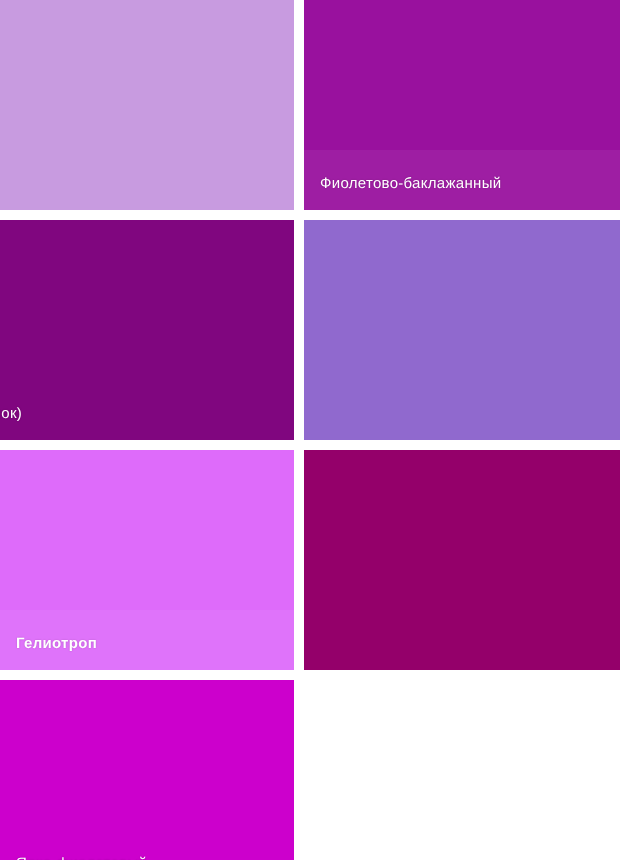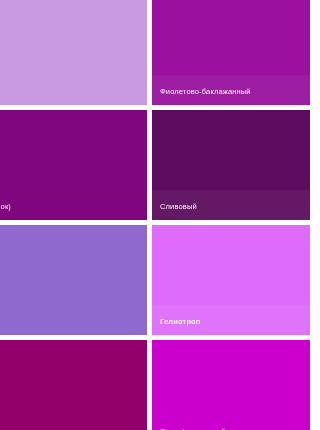--- a/index.html
+++ b/index.html
@@ -79,23 +79,20 @@
   </div>
 
   <div class="swatch col-right has-band" style="background-color: rgb(153, 17, 158);">
     <span class="swatch-label">Фиолетово-баклажанный</span>
   </div>
 
   <div class="swatch col-left" style="background-color: rgb(128, 6, 127);">
     <span class="swatch-label">ый (оттенок)</span>
   </div>
 
-  <div class="swatch col-right has-band" style="background-color: rgb(92, 11, 94);">
-    <span class="swatch-label">Сливовый</span>
-  </div>
 
   <div class="swatch col-left" style="background-color: rgb(144, 105, 206);">
     
   </div>
 
   <div class="swatch col-right has-band" style="background-color: rgb(222, 107, 250); font-weight: bold;">
     <span class="swatch-label">Гелиотроп</span>
   </div>
 
   <div class="swatch col-left" style="background-color: rgb(148, 0, 106);">

